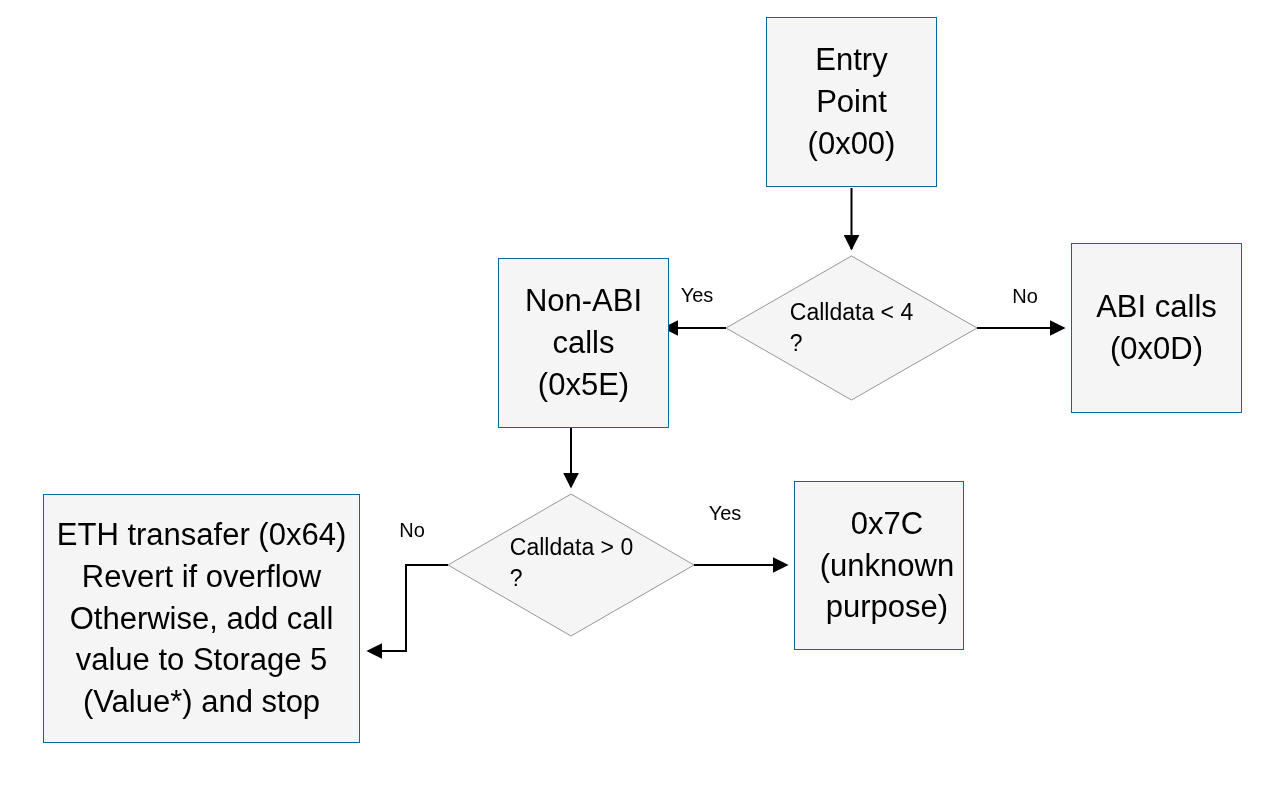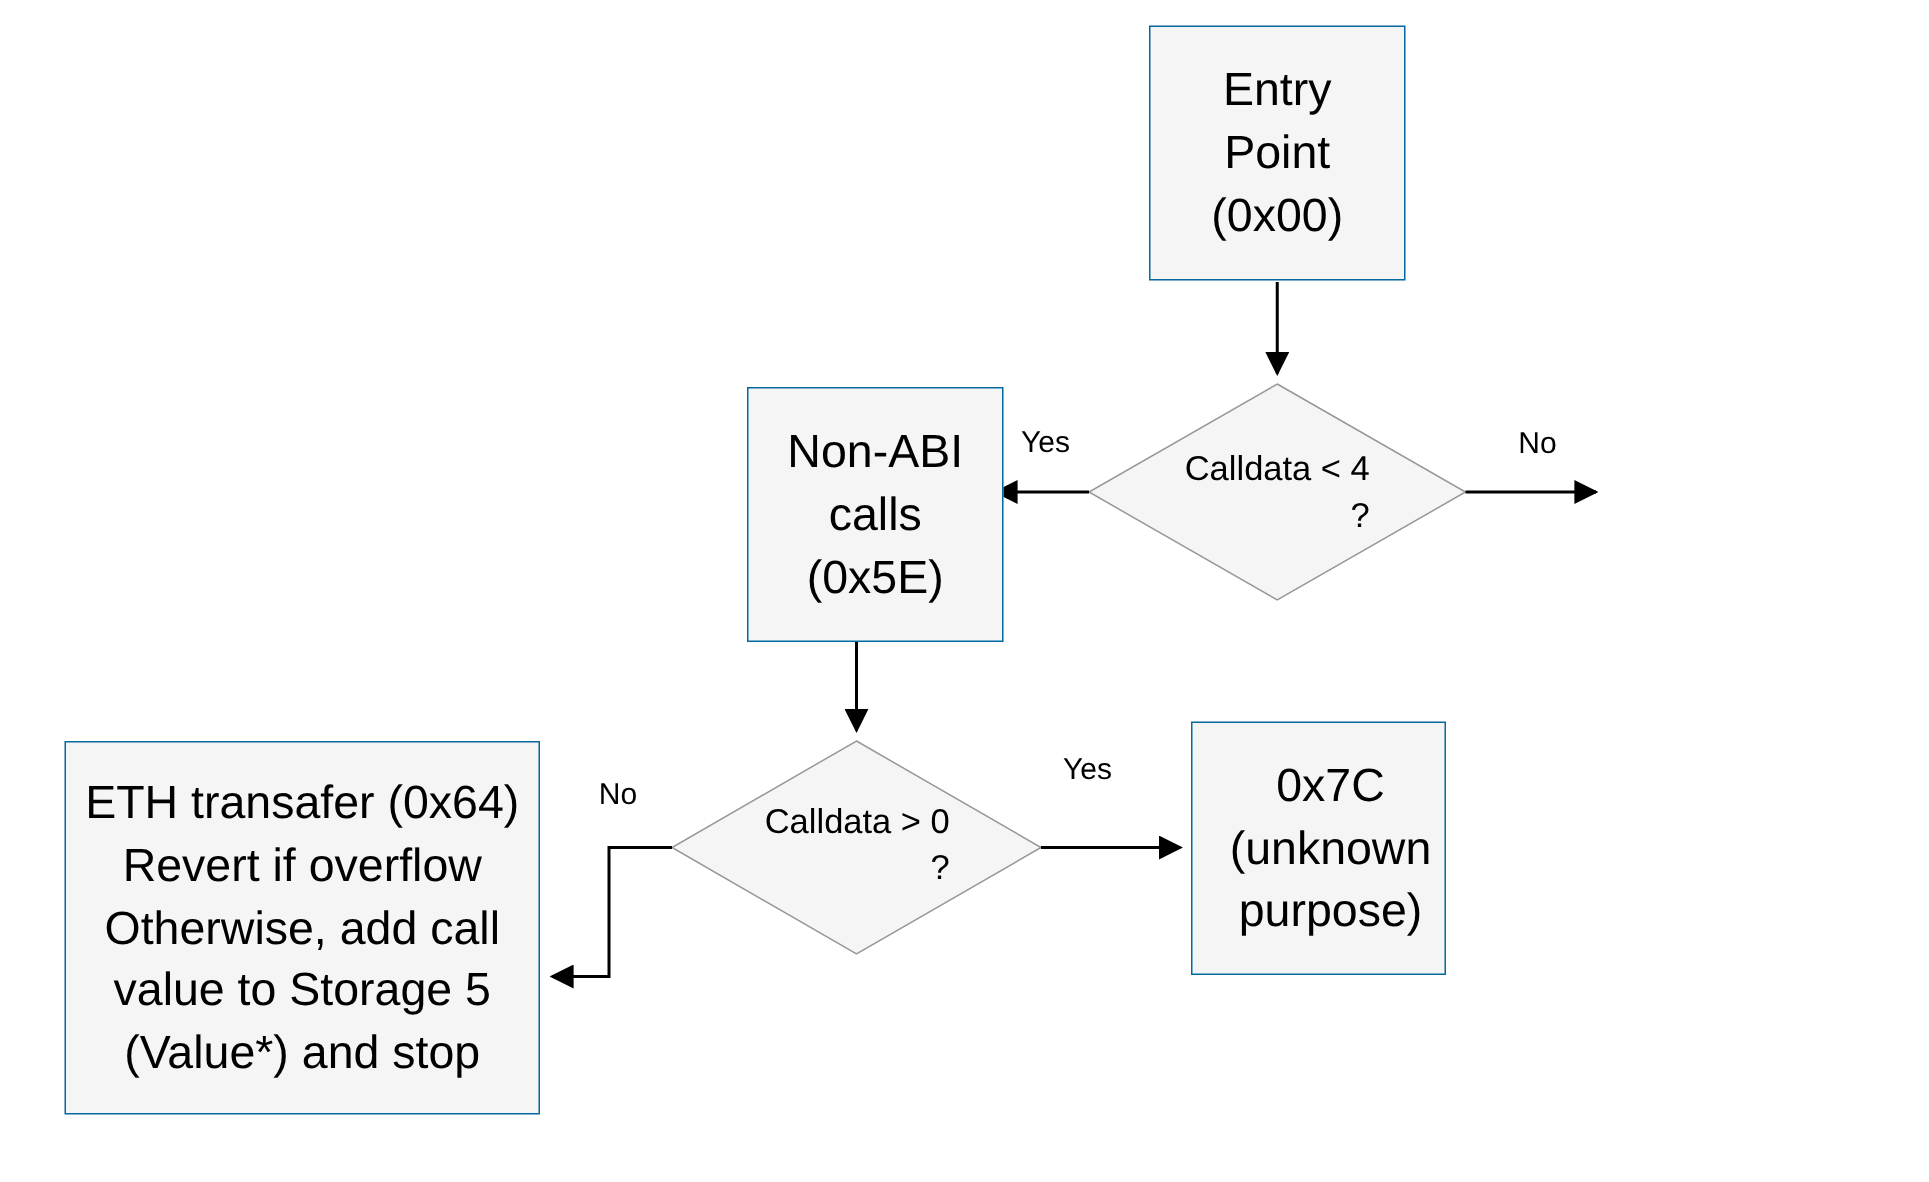--- a/index.html
+++ b/index.html
@@ -28,21 +28,21 @@
     text-align: center;
     font-size: 31px;
     line-height: 1.35;
   }
   .node-label { white-space: pre-line; }
   .diamond-label {
     position: absolute;
     display: flex;
     align-items: center;
     justify-content: center;
-    text-align: right;
+    text-align: left;
     font-size: 23px;
     line-height: 1.35;
     white-space: pre-line;
   }
   .edge-label {
     position: absolute;
     font-size: 20px;
     line-height: 1.2;
     text-align: center;
     width: 60px;
@@ -90,20 +90,24 @@
 Point
 (0x00)</div>
   </div>
 
   <div class="node node-nonabi">
     <div class="node-label">Non-ABI
 calls
 (0x5E)</div>
   </div>
 
+  <div class="node node-abi">
+    <div class="node-label">ABI calls
+(0x0D)</div>
+  </div>
 
   <div class="node node-unknown">
     <div class="node-label">0x7C
 (unknown
 purpose)</div>
   </div>
 
   <div class="node node-eth">
     <div class="node-label">ETH transafer (0x64)
 Revert if overflow

